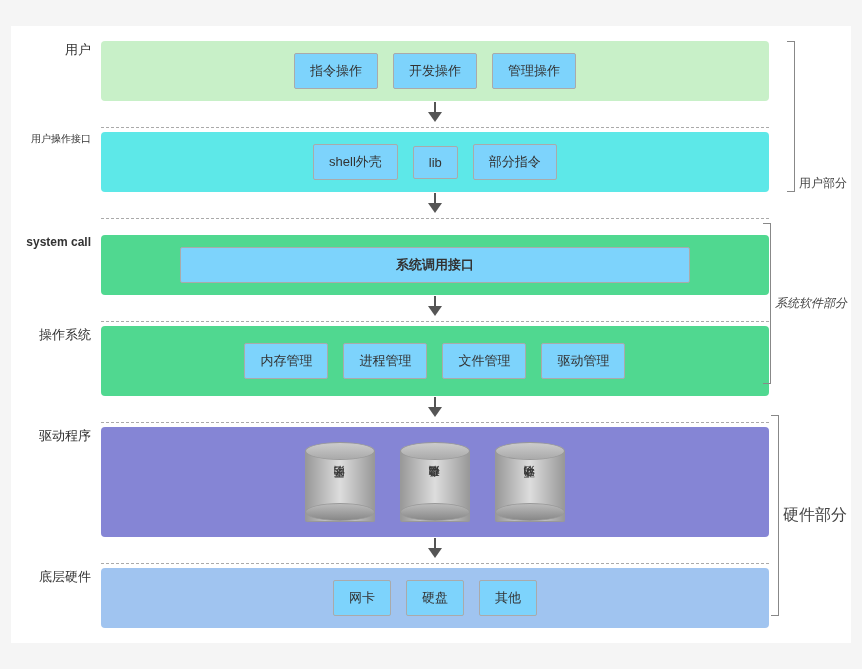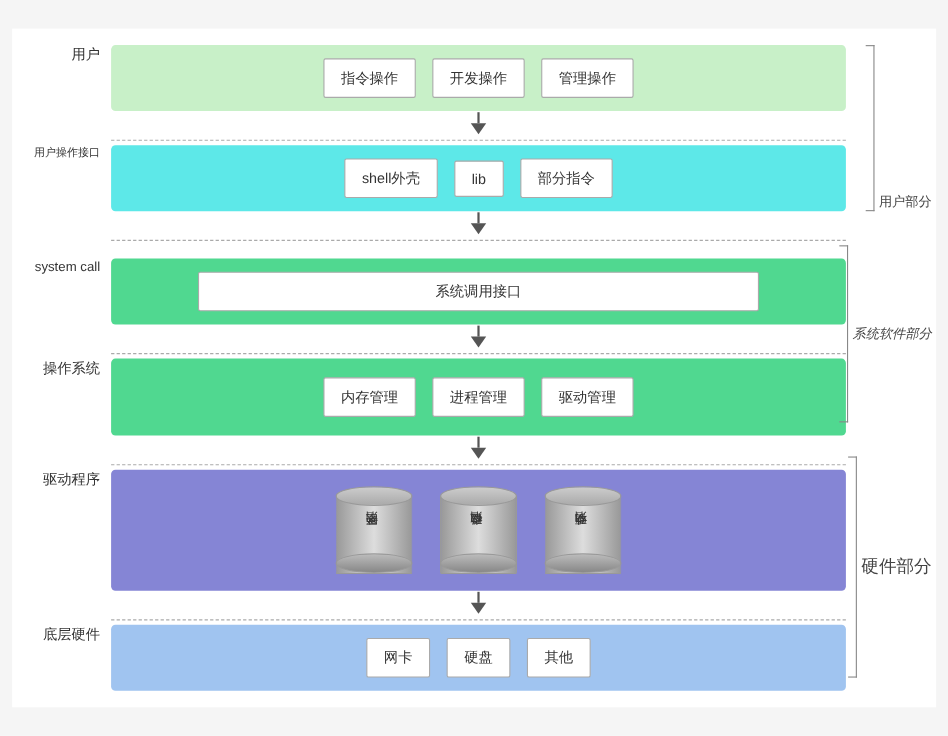--- a/index.html
+++ b/index.html
@@ -47,21 +47,21 @@
       min-height: 60px;
     }
 
     .layer-box .inner-boxes {
       display: flex;
       gap: 15px;
       align-items: center;
     }
 
     .inner-box {
-      background: #ffffff;
+      background: #7dd3fc;
       border: 1px solid #aaa;
       padding: 8px 15px;
       font-size: 13px;
       color: #333;
       border-radius: 2px;
     }
 
     
     .bg-light-green { background-color: #c8f0c8; }
     .bg-cyan { background-color: #5de8e8; }
@@ -234,21 +234,21 @@
             <div style="width:0;height:0;border-left:7px solid transparent;border-right:7px solid transparent;border-top:10px solid #555;"></div>
           </div>
         </div>
       </div>
 
       <div class="dashed-sep">
         <div class="dashed-sep-spacer"></div>
         <div class="dashed-line"></div>
       </div>
 
-      <div class="layer-row" style="margin-top:16px;">
+      <div class="layer-row" style="margin-top:16px;font-weight:bold;">
         <div class="layer-label" style="font-size:12px;">system call</div>
         <div class="layer-box bg-green">
           <div class="inner-box" style="width:80%;text-align:center;">系统调用接口</div>
         </div>
       </div>
 
       <div class="arrow-row">
         <div class="arrow-spacer"></div>
         <div class="arrow-area">
           <div style="display:flex;flex-direction:column;align-items:center;">
@@ -262,20 +262,21 @@
         <div class="dashed-sep-spacer"></div>
         <div class="dashed-line"></div>
       </div>
 
       <div class="layer-row" style="margin-top:4px;">
         <div class="layer-label">操作系统</div>
         <div class="layer-box bg-green" style="min-height:70px;">
           <div class="inner-boxes">
             <div class="inner-box">内存管理</div>
             <div class="inner-box">进程管理</div>
+            <div class="inner-box">文件管理</div>
             <div class="inner-box">驱动管理</div>
           </div>
         </div>
       </div>
 
       <div class="arrow-row">
         <div class="arrow-spacer"></div>
         <div class="arrow-area">
           <div style="display:flex;flex-direction:column;align-items:center;">
             <div style="width:2px;height:10px;background:#555;"></div>

